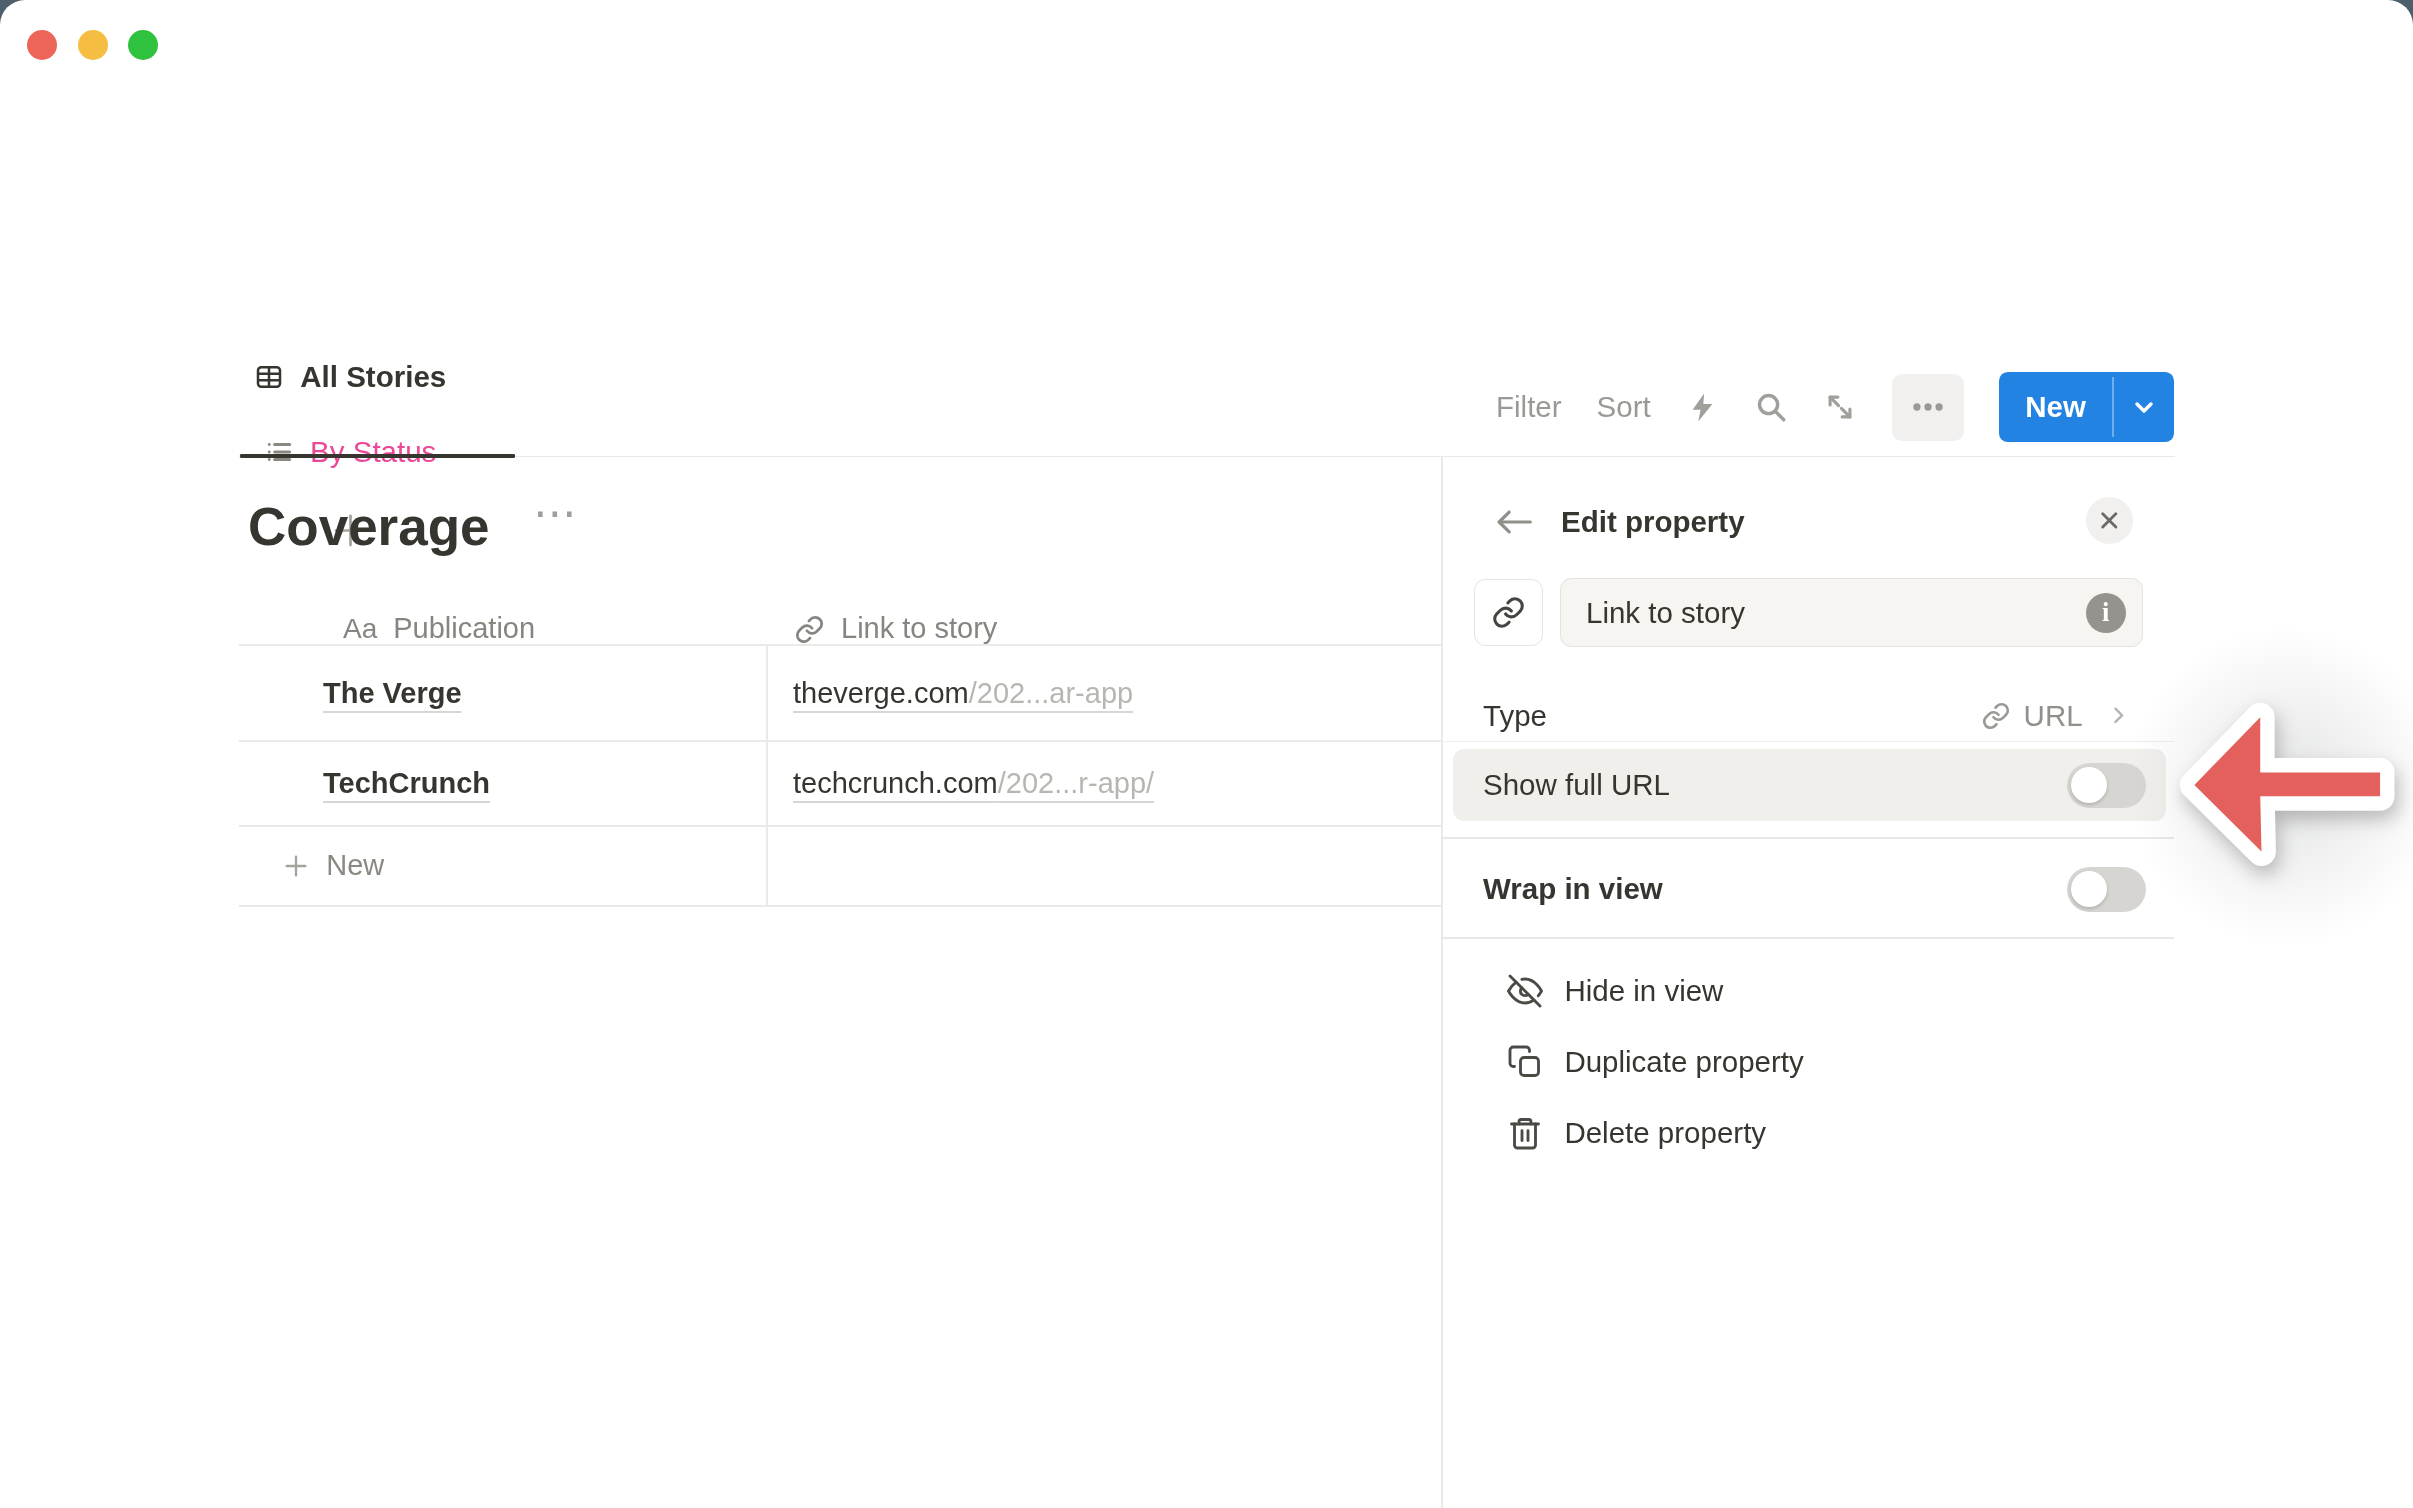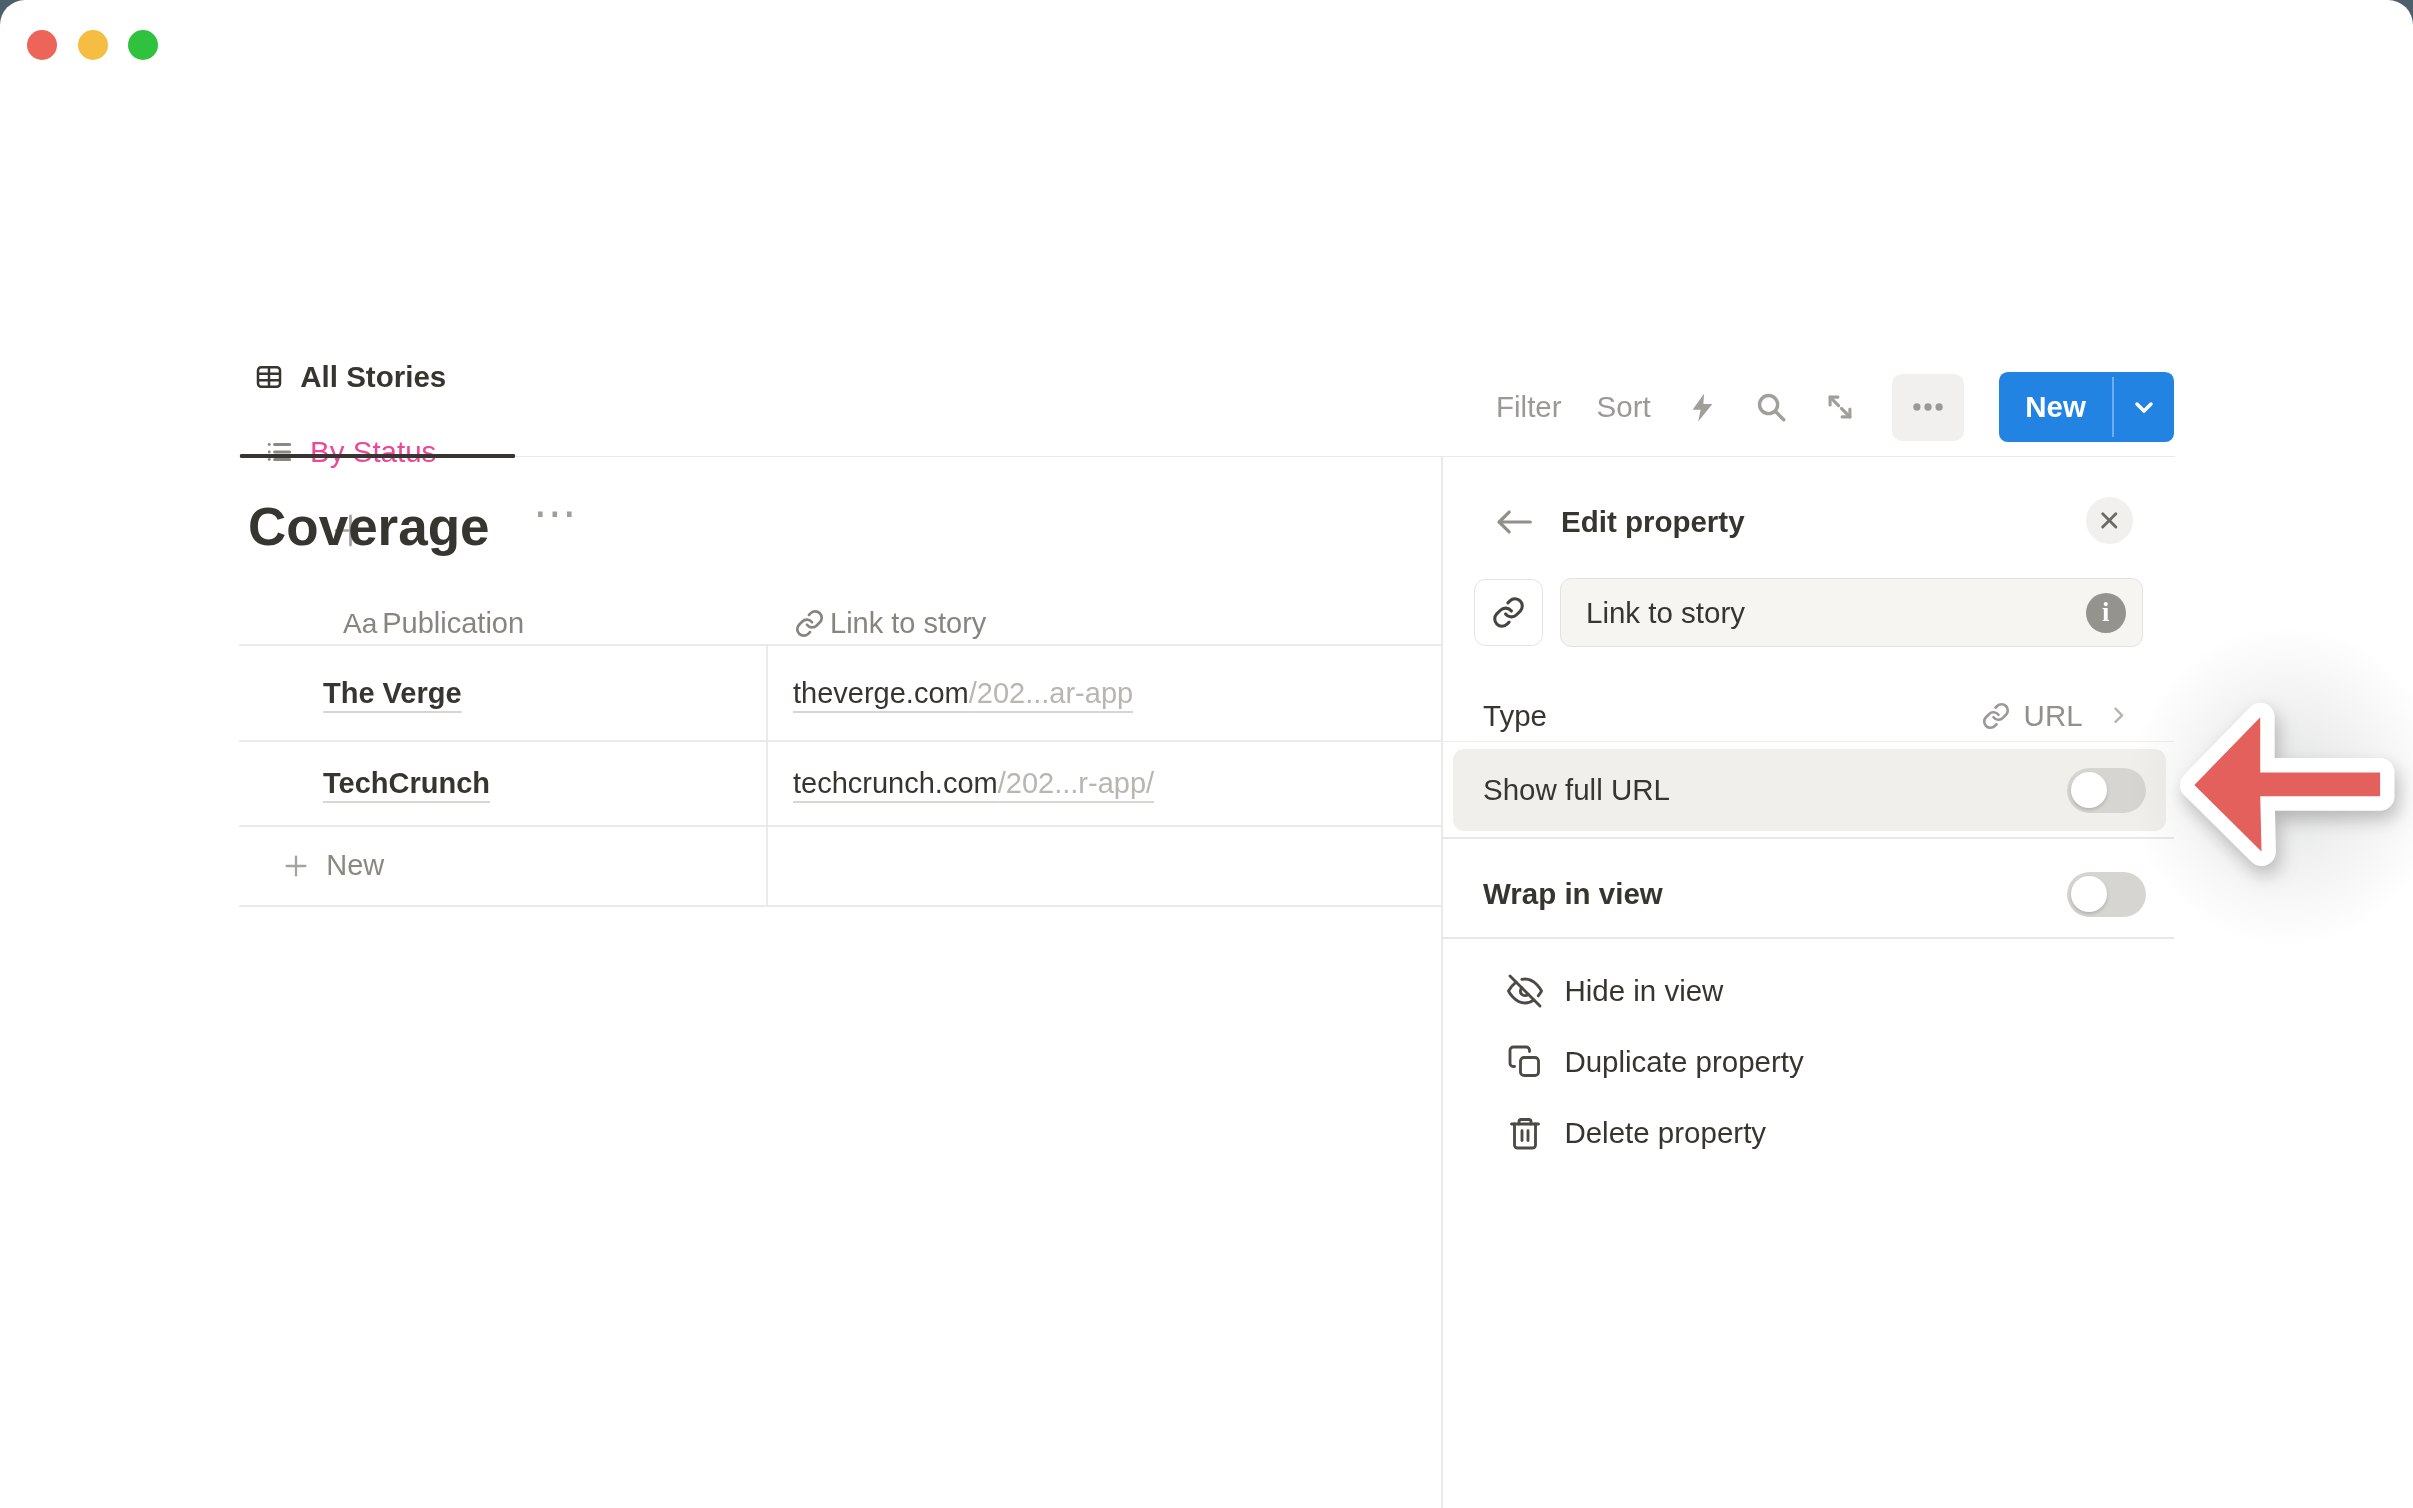--- a/index.html
+++ b/index.html
@@ -29,40 +29,40 @@
   .ctl-text{font-size:29.5px;color:#9b9995;}
   .more-btn{width:72px;height:67px;border-radius:10px;background:#f1f0ee;display:flex;align-items:center;justify-content:center;}
   .new-btn{width:175px;height:70px;border-radius:8.8px;background:#2383e2;display:flex;align-items:center;color:#ffffff;}
   .new-btn .lbl{flex:1;text-align:center;font-size:29.5px;font-weight:700;}
   .new-btn .sep{width:1.3px;height:60px;background:rgba(255,255,255,0.35);}
   .new-btn .chev{width:60px;display:flex;align-items:center;justify-content:center;}
 
   
   .coverage-title{left:248px;top:500px;font-size:53px;font-weight:700;line-height:1;}
   .coverage-more{left:533px;top:491px;font-size:44px;color:#a09e99;line-height:1;letter-spacing:2.5px;}
-  .col-head{top:602px;height:43px;display:flex;align-items:center;gap:5px;color:#87857f;font-size:29px;}
+  .col-head{top:602px;height:43px;display:flex;align-items:flex-end;gap:16px;color:#87857f;font-size:29px;}
   .hline{position:absolute;left:239px;width:1202px;height:1.9px;background:#eceae8;}
   .vline-col{left:766px;top:646px;width:1.9px;height:259px;background:#eceae8;}
   .cell{display:flex;align-items:center;font-size:29px;}
   .pub{font-weight:700;text-decoration:underline;text-decoration-color:#d8d6d2;text-decoration-thickness:1.9px;text-underline-offset:7.5px;}
   .url{text-decoration:underline;text-decoration-color:#d8d6d2;text-decoration-thickness:1.9px;text-underline-offset:7.5px;}
   .url .gray{color:#b8b6b1;}
   .new-row{display:flex;align-items:center;gap:16.3px;color:#8a8880;font-size:29px;}
 
   
   .panel-vline{left:1441px;top:456px;width:1.9px;height:1053px;background:#e9e9e7;}
   .panel-title{left:1561px;top:504px;font-size:29.5px;font-weight:700;line-height:35px;}
   .close-btn{left:2086px;top:497px;width:47px;height:47px;border-radius:50%;background:#f1f0ee;display:flex;align-items:center;justify-content:center;}
   .name-icon-btn{left:1474px;top:579px;width:69px;height:67px;border-radius:11.3px;background:#ffffff;border:1.3px solid #e5e4e1;display:flex;align-items:center;justify-content:center;box-sizing:border-box;}
   .name-input{left:1560px;top:578px;width:583px;height:69px;border-radius:11.3px;background:#f6f5f2;border:1.3px solid #e3e2df;box-sizing:border-box;display:flex;align-items:center;padding-left:25px;font-size:29.5px;}
   .info-badge{margin-left:auto;margin-right:16.3px;width:40px;height:40px;border-radius:50%;background:#95938e;color:#ffffff;display:flex;align-items:center;justify-content:center;font-size:26.4px;font-weight:700;font-family:"Liberation Serif","DejaVu Serif",serif;}
   .type-row-label{left:1483px;top:691px;height:49px;display:flex;align-items:center;font-size:29.5px;}
   .type-row-value{left:1981px;top:691px;height:49px;display:flex;align-items:center;gap:12.6px;font-size:29.5px;color:#92908b;}
   .pdiv{position:absolute;left:1442px;width:732px;background:#e9e8e5;}
-  .prow{position:absolute;left:1453px;width:713px;height:82px;display:flex;align-items:center;border-radius:11.3px;}
+  .prow{position:absolute;left:1453px;width:713px;height:72px;display:flex;align-items:center;border-radius:11.3px;}
   .prow .plabel{margin-left:30px;font-size:29.5px;color:#37352f;}
   .prow.hl{background:#f0efec;}
   .toggle{margin-left:auto;margin-right:20px;width:79px;height:45px;border-radius:25px;background:#d7d5d1;position:relative;}
   .toggle .knob{position:absolute;left:4.4px;top:4.4px;width:36px;height:36px;border-radius:50%;background:#ffffff;box-shadow:0 1.9px 3.8px rgba(0,0,0,0.18);}
   .menu-row{position:absolute;left:1477px;width:713px;height:70px;display:flex;align-items:center;gap:21.4px;}
   .menu-row .micon{margin-left:30px;display:flex;align-items:center;justify-content:center;}
   .menu-row .mlabel{font-size:29.5px;}
 
   
   .arrow-glow{left:2131px;top:629px;width:283px;height:314px;

